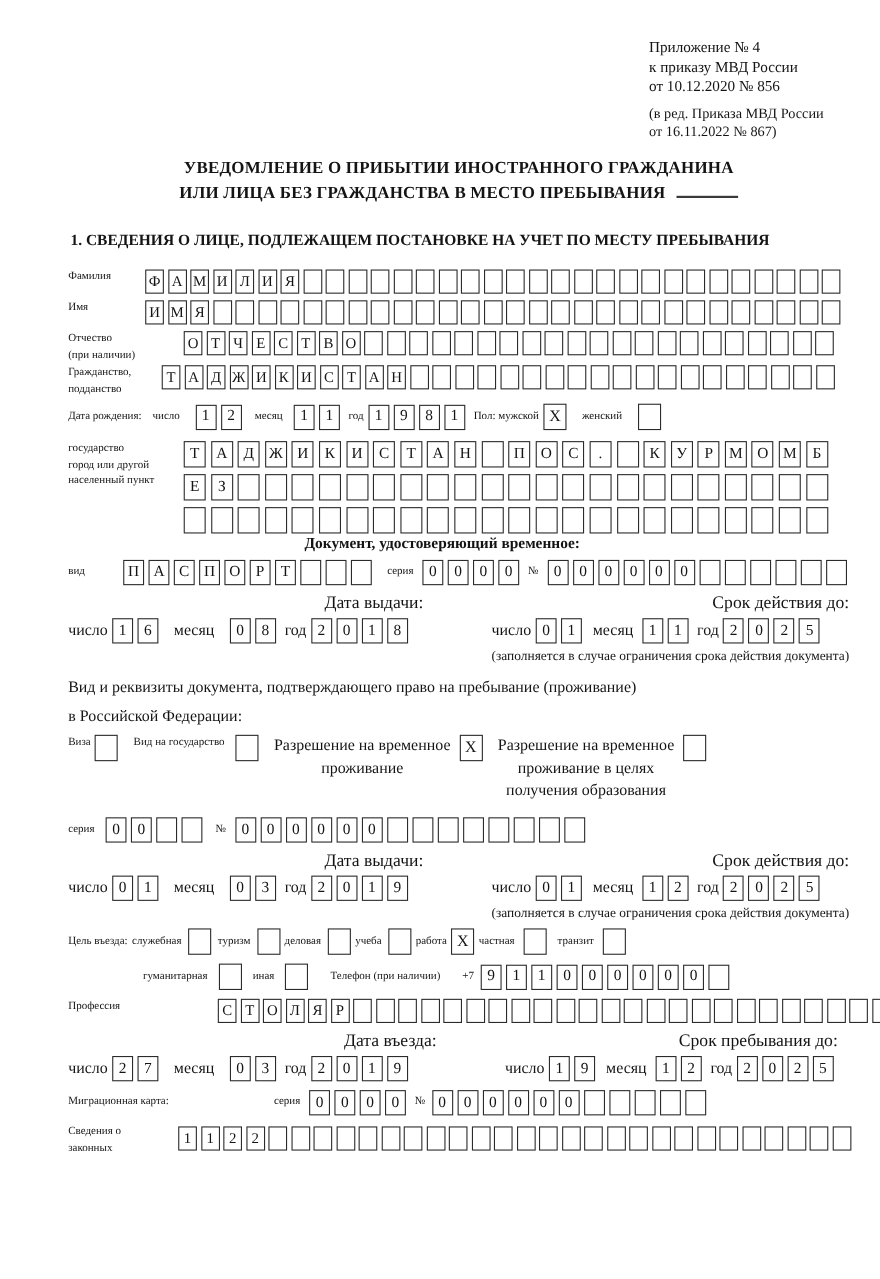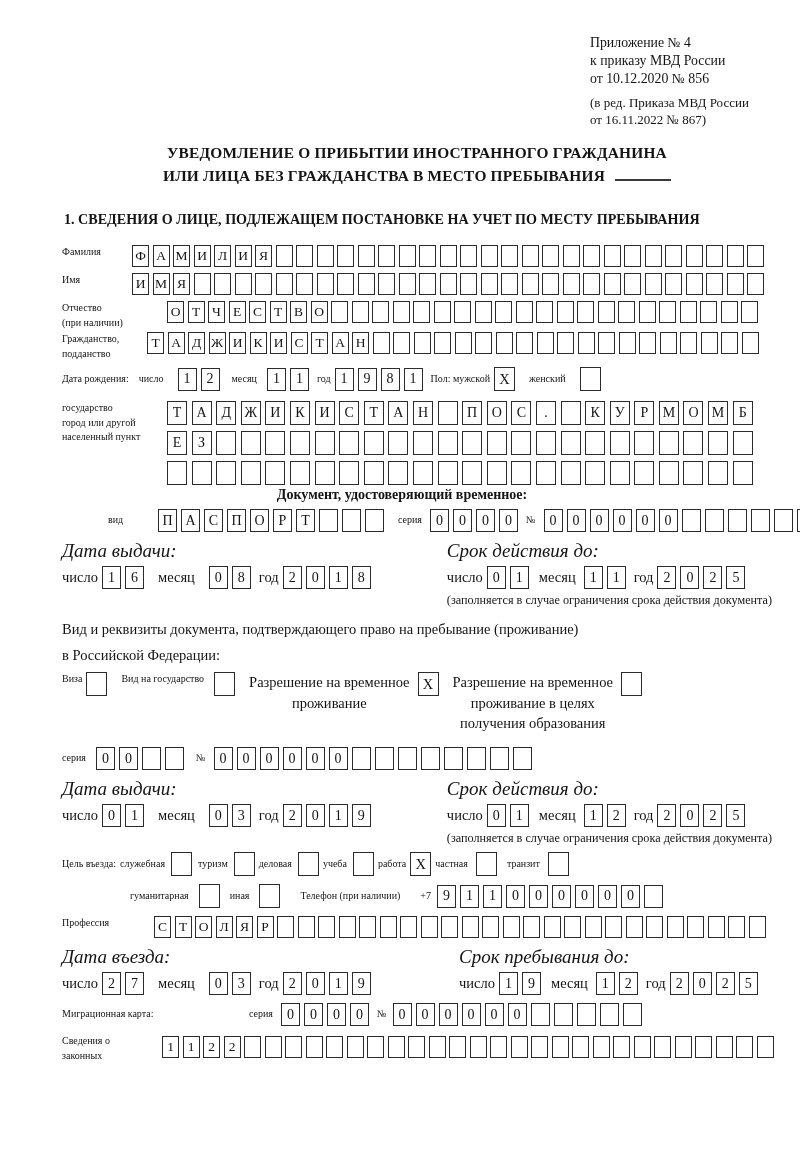--- a/index.html
+++ b/index.html
@@ -20,28 +20,28 @@
   .inline{align-items:center;}
   .lbl{font-size:10px;line-height:1.45;flex-shrink:0;}
   .cells{display:flex;flex-wrap:nowrap;}
   .cell{box-sizing:border-box;flex:0 0 auto;width:17px;height:22px;border:1.6px solid #2b2b2b;
         margin-right:3.5px;display:inline-flex;align-items:center;justify-content:center;
         font-size:13.5px;background:#fff;}
   .cells-m .cell{width:19px;height:23px;margin-right:4px;font-size:14px;}
   .cells-w .cell{width:20px;height:24px;margin-right:4.6px;font-size:14px;}
   .checkbox{box-sizing:border-box;flex:0 0 auto;width:21px;height:24px;border:1.6px solid #2b2b2b;
         display:inline-flex;align-items:center;justify-content:center;font-size:14.5px;background:#fff;}
-  .w50{width:50px;margin-left:46px;}.w70{width:70px;}.w85{width:85px;}.w100{width:100px;}.w105{width:105px;}.w145{width:145px;}
+  .w50{width:50px;}.w70{width:70px;}.w85{width:85px;}.w100{width:100px;}.w105{width:105px;}.w145{width:145px;}
   .ml4{margin-left:4px;}.ml6{margin-left:6px;}.ml8{margin-left:8px;}.ml10{margin-left:10px;}
   .ml14{margin-left:14px;}.ml20{margin-left:20px;}.mb6{margin-bottom:6px;}
   .dochead{font-weight:bold;font-size:14px;text-align:center;margin:2px 30px 6px 0;}
   .dates{display:flex;margin:8px 0 2px 0;}
   .dcol1{width:335px;}
   .dcol2{margin-left:62px;}
-  .dhead{text-align:left;font-size:19px;margin-bottom:4px;font-style:italic;}
+  .dhead{text-align:right;font-size:16px;margin-bottom:4px;}
   .drow{display:flex;align-items:center;font-size:14.5px;}
   .dnote{font-size:12.2px;margin-top:4px;white-space:nowrap;}
   .opt{font-size:14.5px;text-align:center;line-height:1.4;}
   .intro{font-size:14.5px;line-height:1.8;margin-top:8px;}
 </style>
 </head>
 <body>
 
 <div class="page">
 
@@ -544,21 +544,21 @@
         <span class="cell">0</span>
         <span class="cell">0</span>
         <span class="cell">0</span>
         <span class="cell">0</span>
         <span class="cell">0</span>
         <span class="cell">0</span>
         <span class="cell"></span>
       </span>
   </div>
 
-  <div class="row" style="margin-bottom:4px;">
+  <div class="row" style="margin-bottom:4px;gap:44px;">
     <div class="lbl" style="width:92px;">Профессия</div>
     <div class="cells">
         <span class="cell">С</span>
         <span class="cell">Т</span>
         <span class="cell">О</span>
         <span class="cell">Л</span>
         <span class="cell">Я</span>
         <span class="cell">Р</span>
         <span class="cell"></span>
         <span class="cell"></span>

